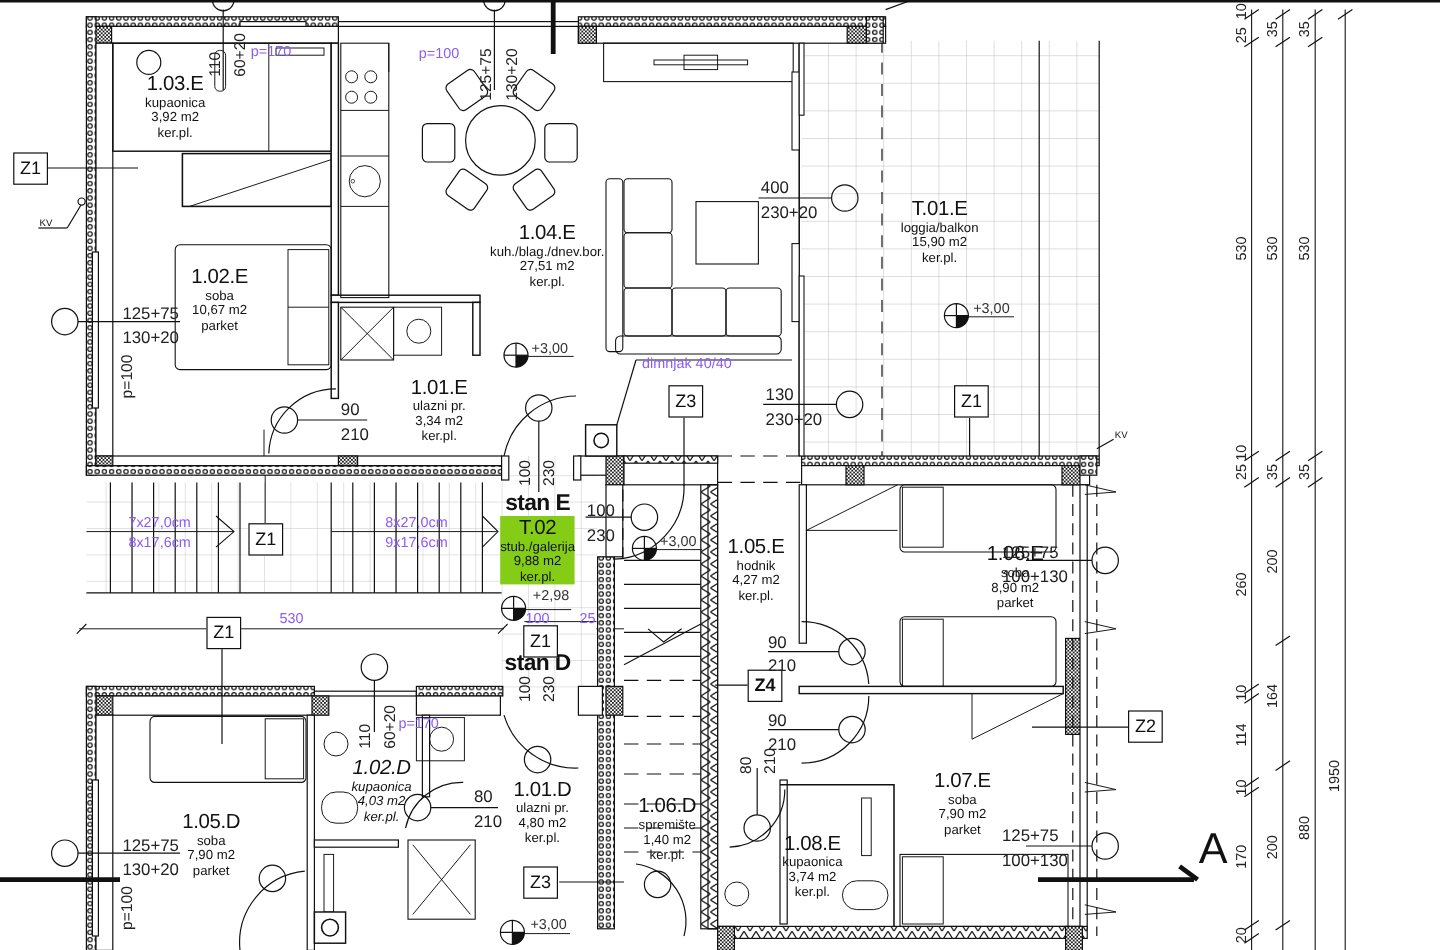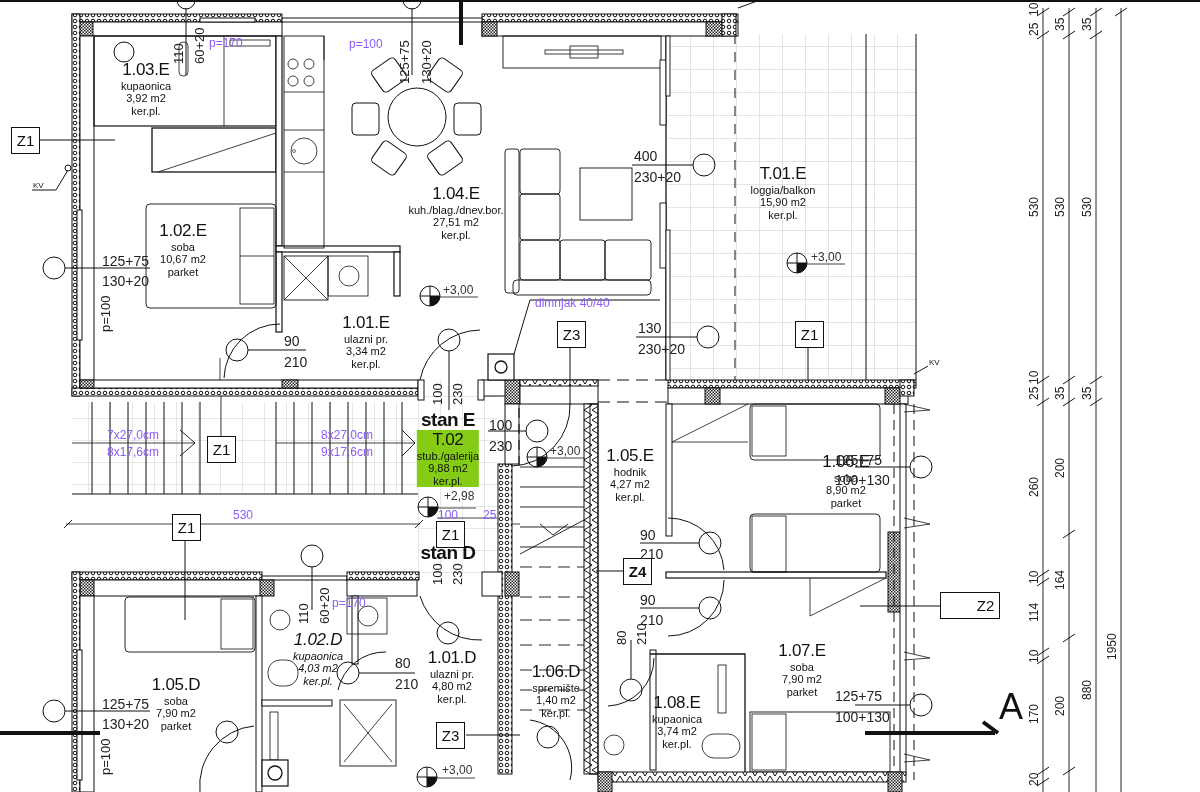--- a/index.html
+++ b/index.html
@@ -507,21 +507,21 @@
 <div class="stan" style="left:448px; top:542px;">stan D</div>
 
 <div class="tag" style="left:11px; top:127px;">Z1</div>
 <div class="tag" style="left:795px; top:321px;">Z1</div>
 <div class="tag" style="left:207px; top:436px;">Z1</div>
 <div class="tag" style="left:172px; top:514px;">Z1</div>
 <div class="tag" style="left:436px; top:521px;">Z1</div>
 <div class="tag" style="left:557px; top:321px;">Z3</div>
 <div class="tag" style="left:436px; top:722px;">Z3</div>
 <div class="tag" style="left:623px; top:558px;font-weight:bold;">Z4</div>
-<div class="tag" style="left:940px; top:592px;padding-left:31px;">Z2</div>
+<div class="tag" style="left:940px; top:592px;">Z2</div>
 <div class="tiny" style="left:33px; top:181px;">KV</div>
 <div class="tiny" style="left:929px; top:358px;">KV</div>
 
 <div class="dim-s" style="left:535px; top:297px;">dimnjak 40/40</div>
 
 <div class="elev" style="left:443px; top:283px;">+3,00</div>
 <div class="elev" style="left:811px; top:250px;">+3,00</div>
 <div class="elev" style="left:550px; top:444px;">+3,00</div>
 <div class="elev" style="left:444px; top:489px;">+2,98</div>
 <div class="elev" style="left:442px; top:763px;">+3,00</div>

